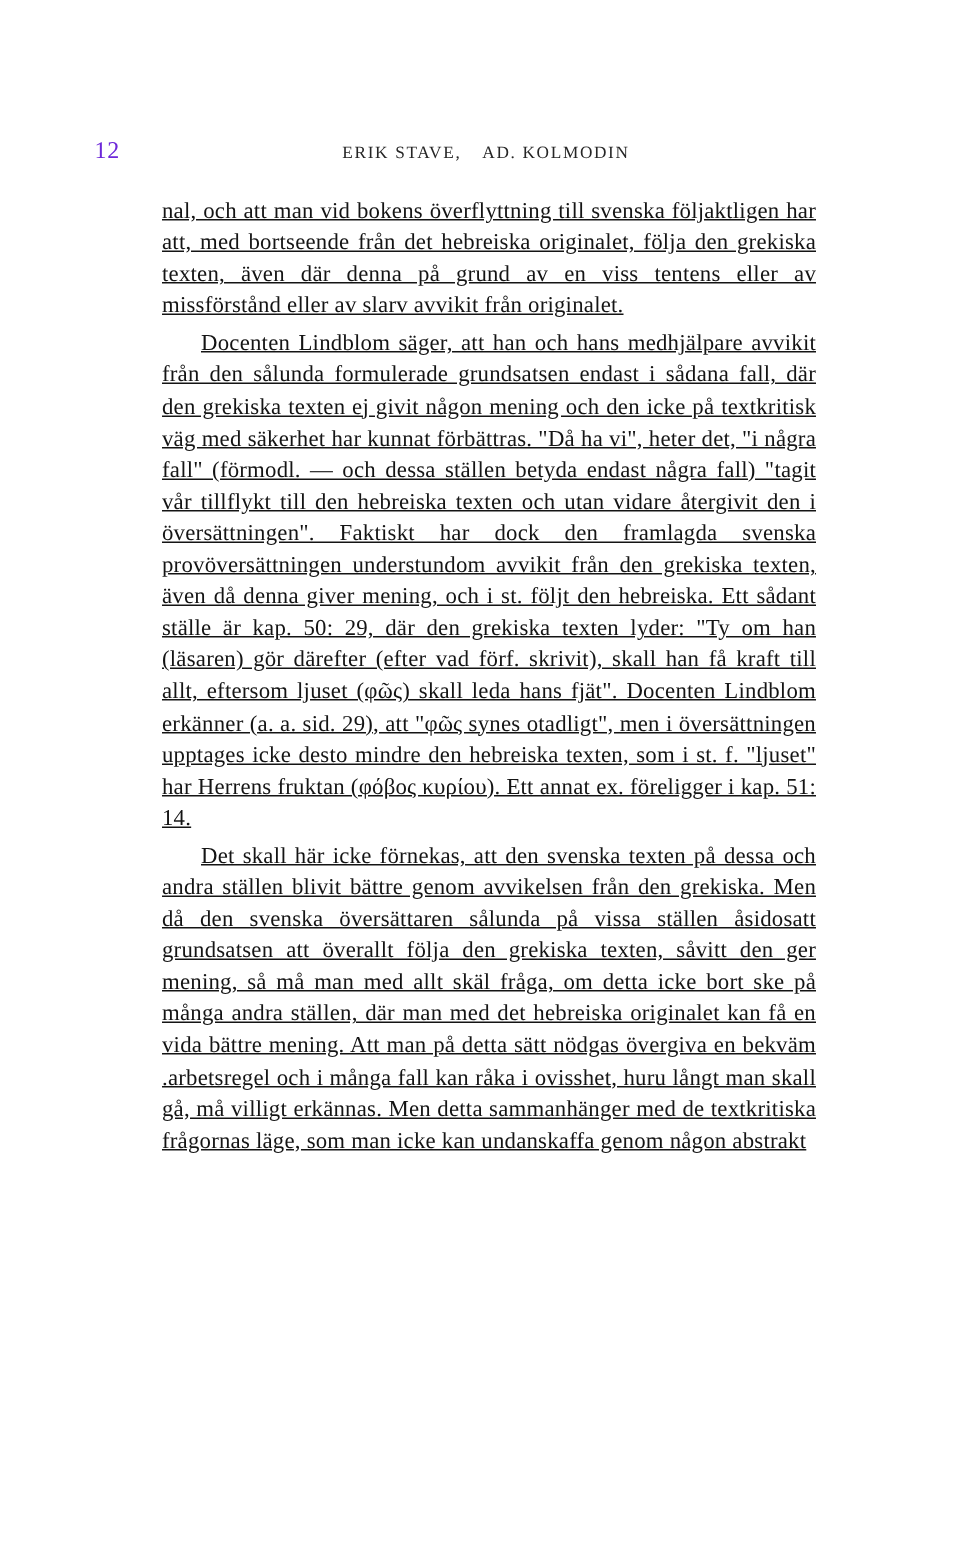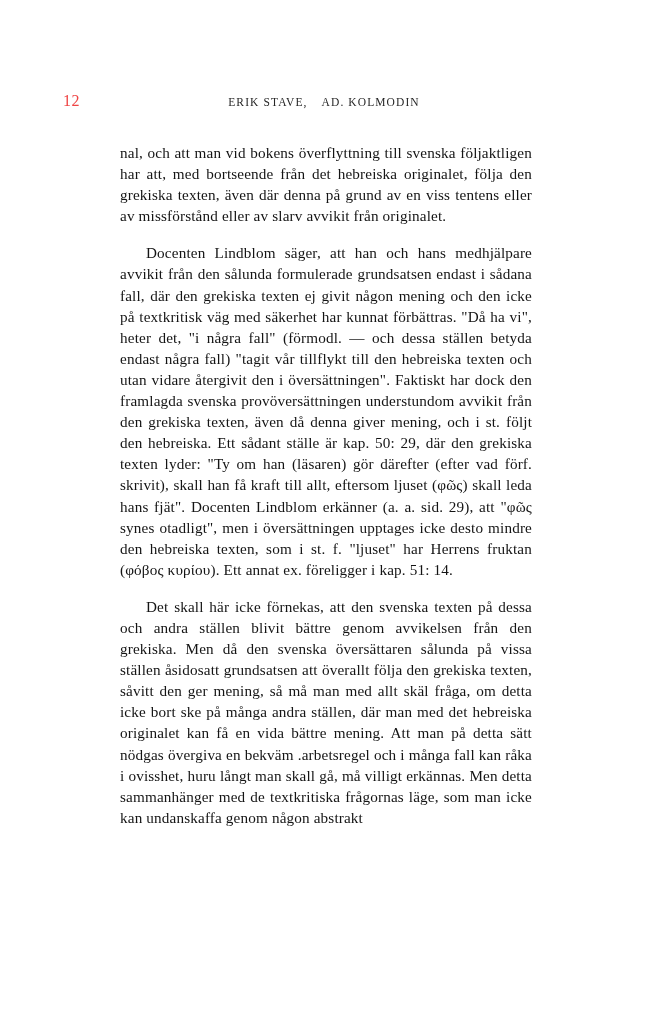--- a/index.html
+++ b/index.html
@@ -27,21 +27,21 @@
     left: 0;
     width: 648px;
     height: 18px;
   }
   .folio {
     position: absolute;
     left: 63px;
     top: 0px;
     font-size: 16px;
     letter-spacing: 0.5px;
-    color: #ef4444;
+    color: #6d28d9;
   }
   .running-head {
     position: absolute;
     left: 0;
     top: 4px;
     width: 648px;
     text-align: center;
     font-size: 11.5px;
     letter-spacing: 1.1px;
     color: #262626;
@@ -57,22 +57,23 @@
     top: 126px;
     width: 444px;
     font-size: 15.2px;
     line-height: 21.1px;
     text-align: justify;
     text-justify: inter-word;
     color: #141414;
     letter-spacing: 0.15px;
   }
   .body-text p {
-    margin: 16px;
+    margin: 4px;
     text-indent: 26px;
+    text-decoration: underline;
   }
   .body-text p.noindent {
     text-indent: 0;
   }
 </style>
 </head>
 <body>
 
 <div class="page">
 

